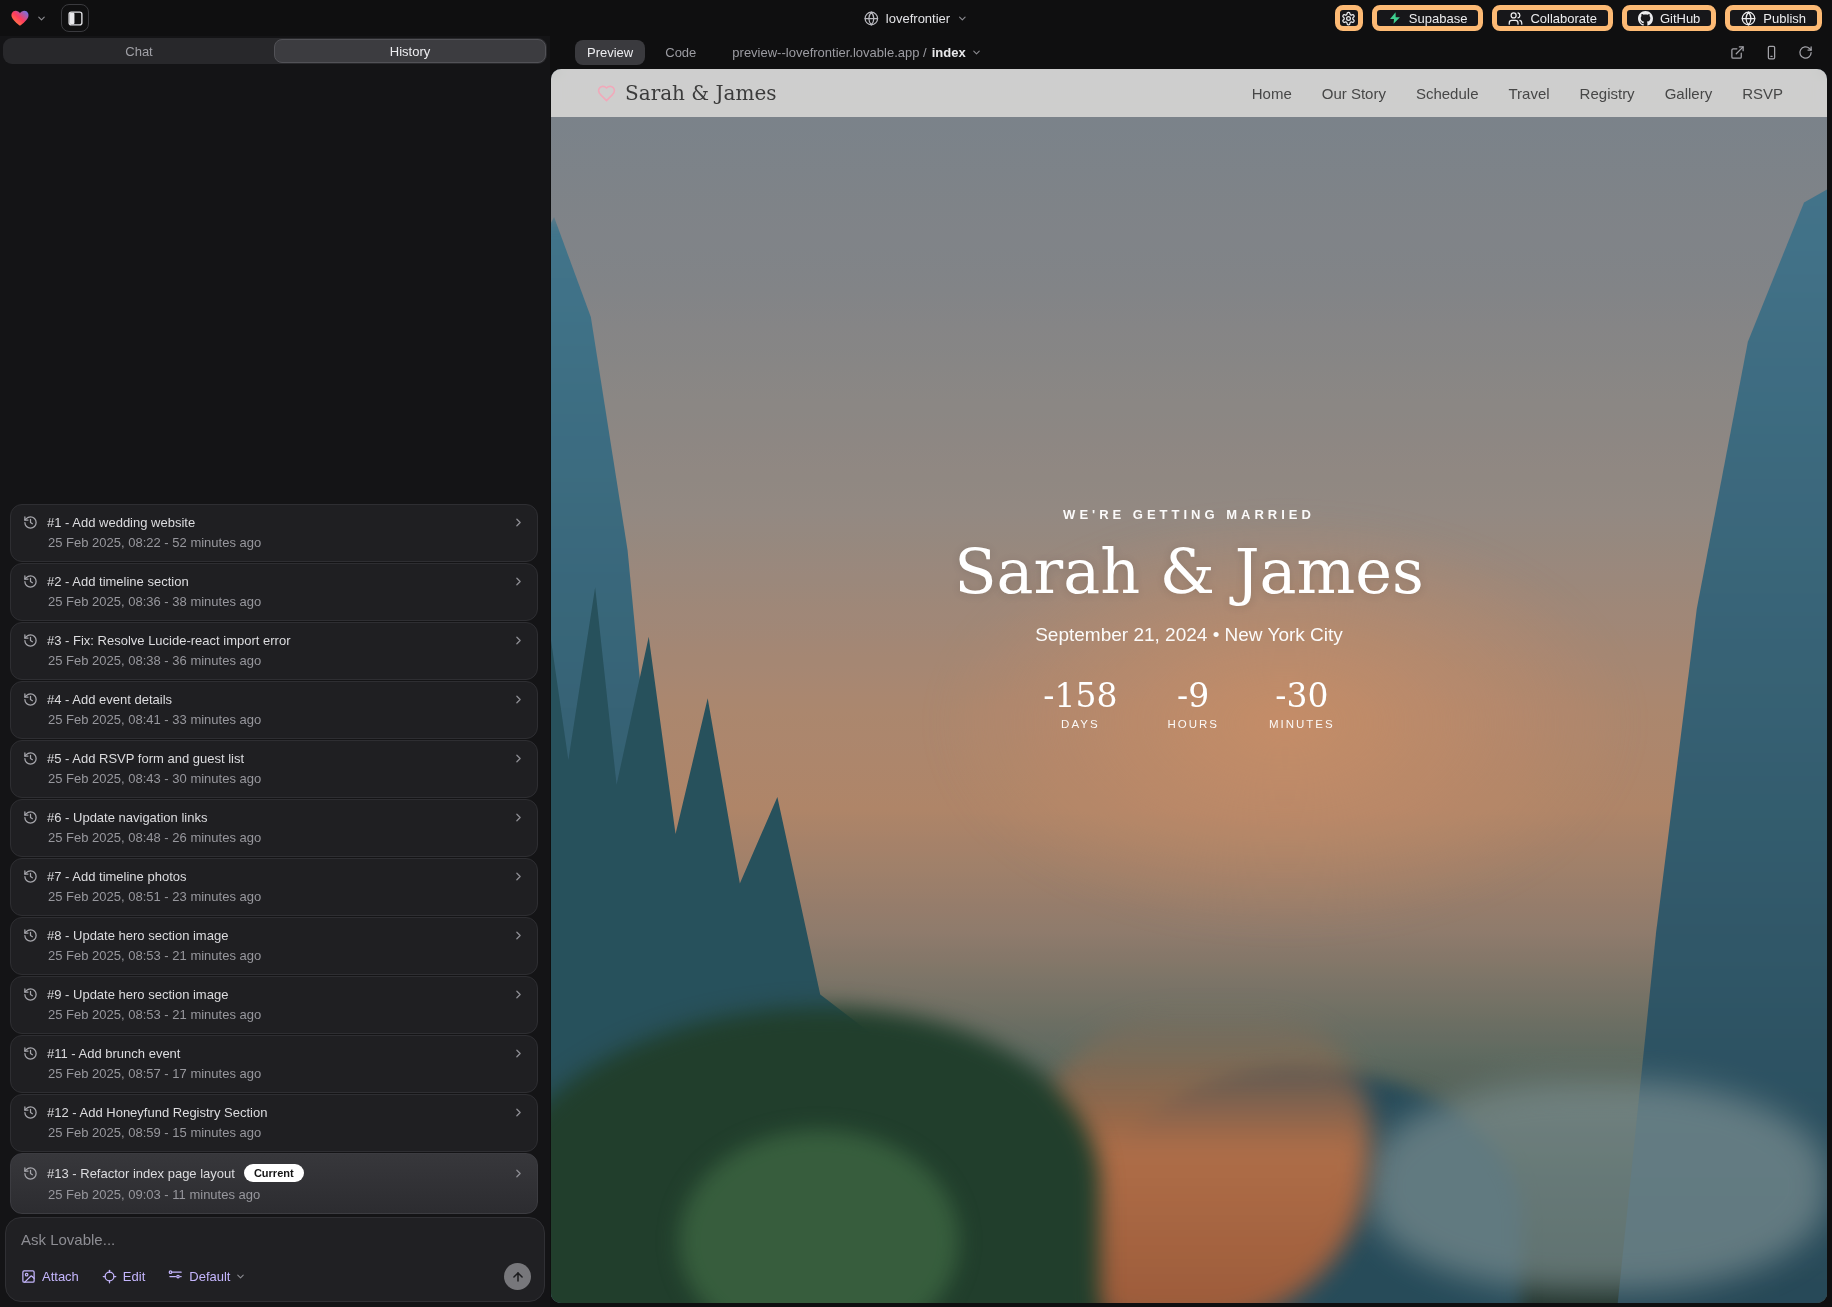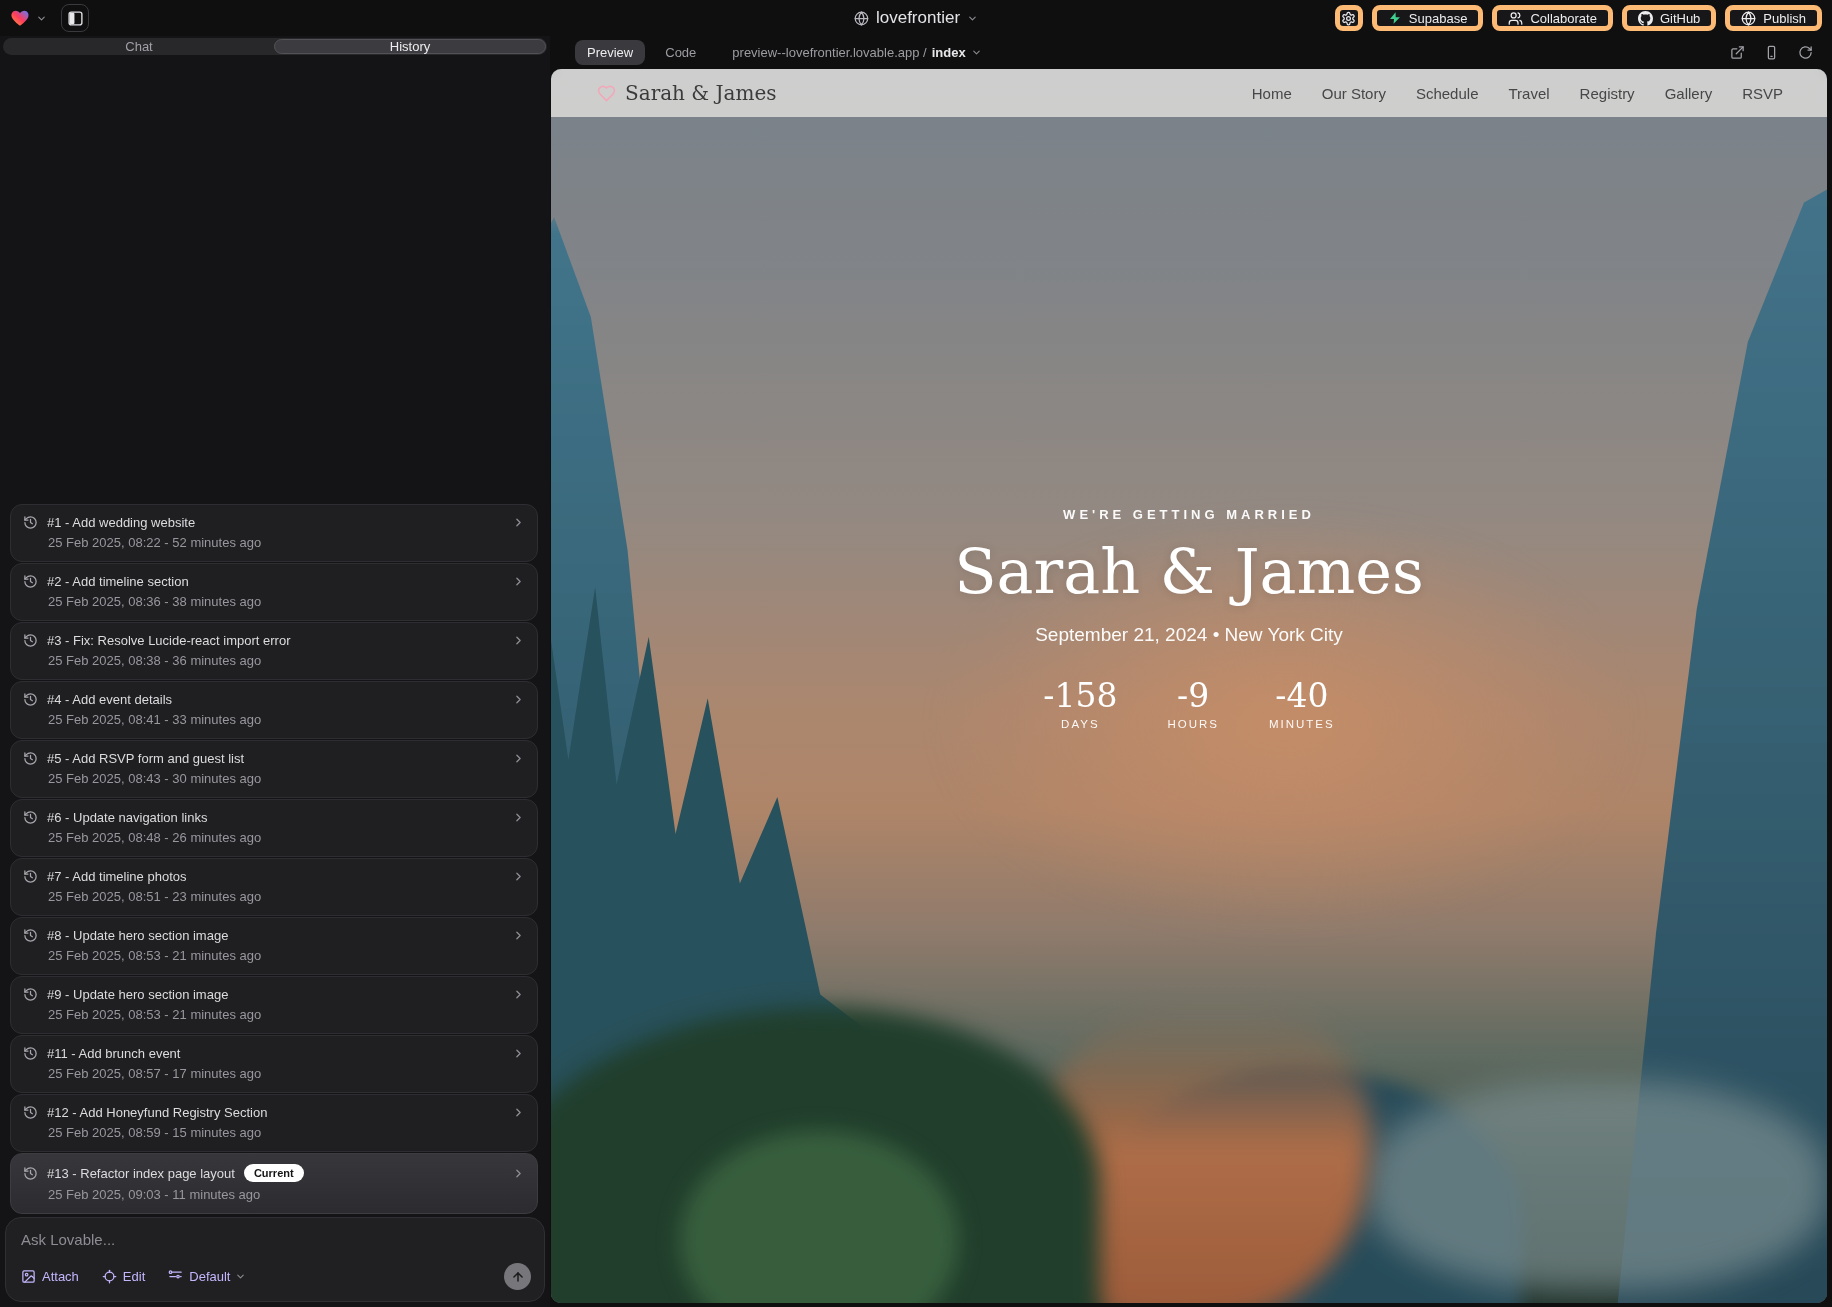--- a/index.html
+++ b/index.html
@@ -6,33 +6,33 @@
   html,body { background:#070708; }
   body { font-family:"Liberation Sans", sans-serif; -webkit-font-smoothing:antialiased; }
   .app { position:relative; width:1832px; height:1307px; background:#0f0f10; overflow:hidden; }
 
   
   .topbar { height:36px; display:flex; align-items:center; padding:0 10px; background:#0f0f10; position:relative; }
   .tb-left { display:flex; align-items:center; gap:6px; }
   .logo-heart { width:20px; height:20px; display:block; }
   .chev { color:#8b8b90; display:flex; }
   .panel-toggle-btn { margin-left:8px; width:28px; height:28px; border:1px solid #3a3a3e; border-radius:8px; background:transparent; display:flex; align-items:center; justify-content:center; color:#e6e6e9; cursor:pointer; }
-  .tb-center { position:absolute; left:50%; top:0; height:36px; transform:translateX(-50%); display:flex; align-items:center; gap:7px; color:#e4e4e7; font-size:17px; }
+  .tb-center { position:absolute; left:50%; top:0; height:36px; transform:translateX(-50%); display:flex; align-items:center; gap:7px; color:#e4e4e7; font-size:13px; }
   .tb-center .globe { color:#b9b9bf; display:flex; }
   .tb-right { margin-left:auto; display:flex; align-items:center; gap:9px; }
   .tb-btn { height:26px; display:flex; align-items:center; gap:7px; padding:0 11px; background:#17171a; border:5px solid #fdba74; border-radius:8px; color:#ececee; font-size:13px; cursor:pointer; }
   .tb-btn.icon-only { width:28px; padding:0; justify-content:center; }
   .supa-bolt { color:#3ecf8e; }
 
   
   .main { display:flex; height:1271px; }
 
   
   .left-panel { width:550px; display:flex; flex-direction:column; background:#141416; }
-  .seg { margin:2px 3px 0 3px; height:17px; display:flex; background:#28282b; border-radius:9px; padding:1px; }
+  .seg { margin:2px 3px 0 3px; height:26px; display:flex; background:#28282b; border-radius:9px; padding:1px; }
   .seg-item { flex:1; display:flex; align-items:center; justify-content:center; font-size:13px; color:#a0a0a6; border-radius:8px; cursor:pointer; }
   .seg-item.active { background:#3c3c40; border:1px solid #525257; color:#ededf0; }
   .hist-list { margin-top:auto; padding:0 12px 0 10px; }
   .hist-card { background:#1f1f22; border:1px solid #2e2e32; border-radius:12px; padding:10px 12px 11px 12px; margin-bottom:1px; cursor:pointer; }
   .hist-card.current { background:linear-gradient(180deg,#37373b,#2c2c30); border-color:#3c3c41; }
   .hc-row { display:flex; align-items:center; gap:9px; }
   .hc-icon { color:#a7a7ad; display:flex; flex:none; }
   .hc-title { font-size:13px; color:#dcdcdf; }
   .hc-badge { background:#ffffff; color:#141414; font-size:11px; font-weight:700; padding:3px 10px; border-radius:999px; }
   .hc-chev { margin-left:auto; color:#8e8e94; display:flex; }
@@ -539,21 +539,21 @@
           <div class="countdown">
             <div class="cd-col">
               <div class="cd-val">-158</div>
               <div class="cd-label">DAYS</div>
             </div>
             <div class="cd-col">
               <div class="cd-val">-9</div>
               <div class="cd-label">HOURS</div>
             </div>
             <div class="cd-col">
-              <div class="cd-val">-40</div>
+              <div class="cd-val">-30</div>
               <div class="cd-label">MINUTES</div>
             </div>
           </div>
         </div>
       </div>
     </div>
 
   </div>
 </div>
 

